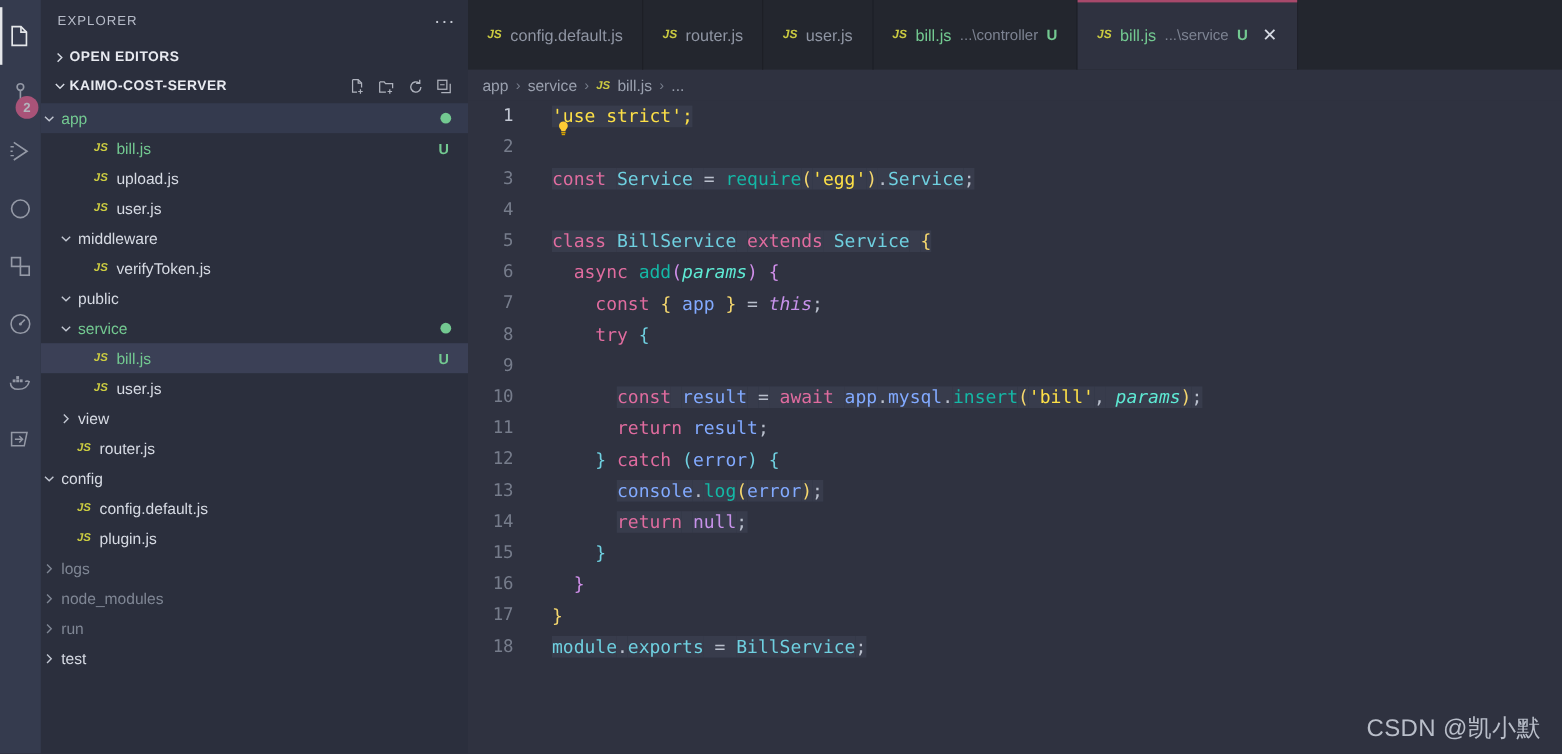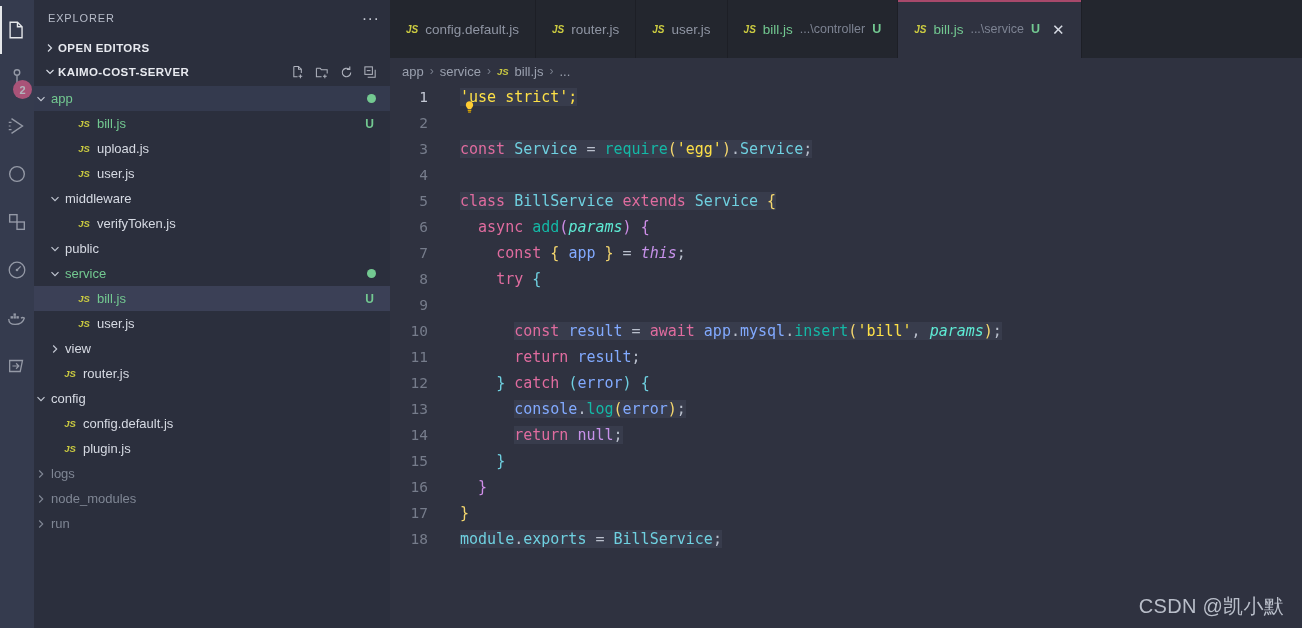--- a/index.html
+++ b/index.html
@@ -394,20 +394,28 @@
           </span>
           <span class="lbl dim">node_modules</span>
         </div>
         <div class="row indent-0">
           <span class="twisty" style="color: rgb(127, 134, 148);">
             <svg width="10" height="10" viewBox="0 0 10 10">
               <path d="M3.2 1.5 L6.7 5 L3.2 8.5" stroke="currentColor" stroke-width="1.15" fill="none"></path>
             </svg>
           </span>
           <span class="lbl dim">run</span>
+        </div>
+        <div class="row indent-0">
+          <span class="twisty" style="color: rgb(194, 199, 210);">
+            <svg width="10" height="10" viewBox="0 0 10 10">
+              <path d="M3.2 1.5 L6.7 5 L3.2 8.5" stroke="currentColor" stroke-width="1.15" fill="none"></path>
+            </svg>
+          </span>
+          <span class="lbl white">test</span>
         </div>
       </div>
   </div>
 
   <div class="editor">
 
     <div class="tab-bar" id="tabBar">
         <div class="tab">
           <span class="ji">JS</span>
           <span class="fname">config.default.js</span>

